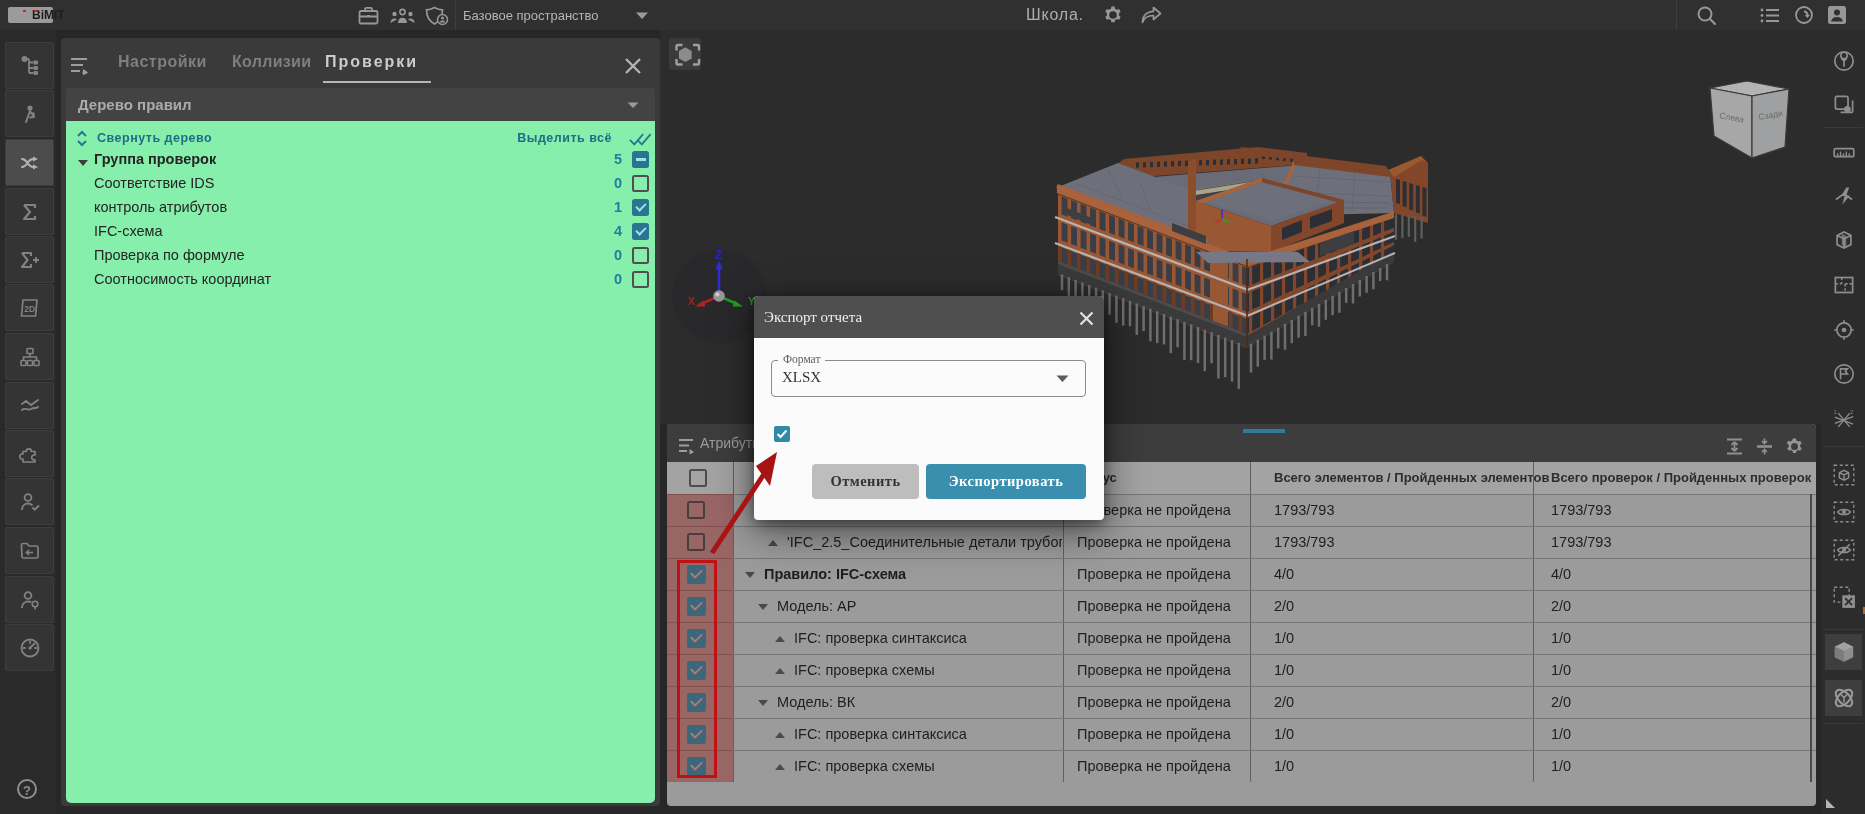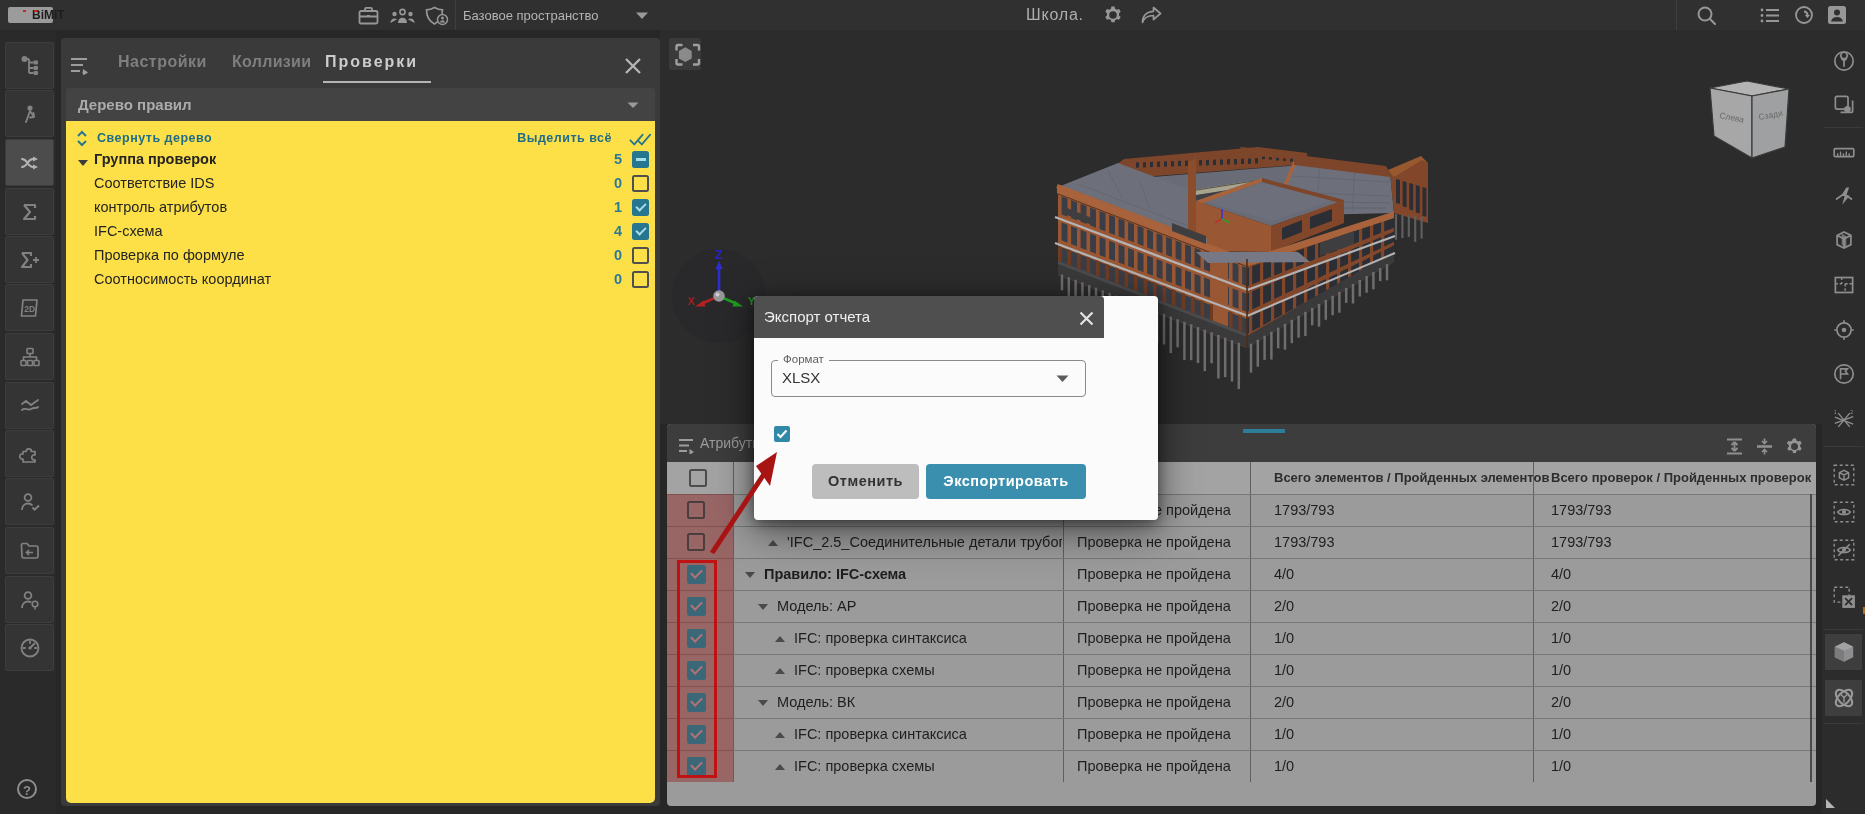--- a/index.html
+++ b/index.html
@@ -21,21 +21,21 @@
   border:1px solid #3d3d3e; border-radius:2px; display:flex; align-items:center; justify-content:center; }
 .ltile.act { background:#4c4c4d; }
 
 
 #lp { position:absolute; left:61px; top:38px; width:599px; height:768px; background:#3a3a3b; border-radius:4px; }
 .tab { position:absolute; top:0; height:47px; line-height:47px; font-size:16px; color:#7f7f7f; font-weight:bold;}
 .tab.act { color:#cccccc; }
 #tabline { position:absolute; left:262px; top:43px; width:108px; height:2px; background:#b5b5b5; }
 #treebar { position:absolute; left:5px; top:50px; width:589px; height:33px; background:#434344;
   border-radius:3px 3px 0 0; color:#ababab; font-size:15px; font-weight:bold; line-height:33px; }
-#treebody { position:absolute; left:5px; top:83px; width:589px; height:682px; background:#fde047; border-radius:0 0 5px 5px; }
+#treebody { position:absolute; left:5px; top:83px; width:589px; height:682px; background:#86efac; border-radius:0 0 5px 5px; }
 .trow { position:absolute; left:0; width:100%; height:24px; font-size:14.5px; color:#242424; line-height:24px; }
 .tnum { position:absolute; right:33px; top:0; color:#2a7a9b; font-weight:bold; width:30px; text-align:right;}
 .cb { position:absolute; right:6px; top:4px; width:17px; height:17px; border-radius:2.5px; }
 .cb.on { background:#27768f; }
 .cb.off { background:transparent; border:2px solid #4f4f4f; }
 .cb.on:after { content:""; position:absolute; left:3.5px; top:4px; width:8px; height:4px;
   border-left:2px solid #a5dde9; border-bottom:2px solid #a5dde9; transform:rotate(-45deg); }
 .cb.ind:after { content:""; position:absolute; left:3.5px; top:7px; width:10px; height:3px; background:#a5dde9; border:none; transform:none; }
 .teal { color:#1f6d89; }
 
@@ -62,22 +62,22 @@
 .vline { position:absolute; top:38px; width:1px; height:320px; background:#606061; }
 .rcb { position:absolute; left:20px; top:6px; width:19px; height:19px; border-radius:2.5px; }
 .rcb.on { background:#3c6779; }
 .rcb.off { border:2px solid #4a3d3d; }
 .rcb.on:after { content:""; position:absolute; left:4px; top:4px; width:9px; height:5px;
   border-left:2.2px solid #b27474; border-bottom:2.2px solid #b27474; transform:rotate(-45deg); }
 .arr { display:inline-block; width:0; height:0; border-left:5px solid transparent; border-right:5px solid transparent; vertical-align:middle; margin-right:9px; }
 .arr.dn { border-top:6px solid #4a4a4a; }
 .arr.up { border-bottom:6px solid #4a4a4a; }
 #redbox { position:absolute; left:677px; top:560px; width:40px; height:218px; border:3px solid #c01212; }
-#dlg { position:absolute; left:754px; top:296px; width:404px; height:224px; background:#fbfbfb; border-radius:4px;
-  box-shadow:0 10px 40px rgba(0,0,0,0.55), 0 3px 12px rgba(0,0,0,0.4); }
+#dlg { position:absolute; left:754px; top:296px; width:350px; height:224px; background:#fbfbfb; border-radius:4px;
+  box-shadow:0 10px 40px rgba(0,0,0,0.55), 0 3px 12px rgba(0,0,0,0.4);font-family:Liberation Serif, serif; }
 #dlghead { position:absolute; left:0; top:0; width:350px; height:42px; background:#4f4f50; border-radius:4px 4px 0 0;
   color:#efefef; font-size:15px; line-height:42px; }
 #fmt { position:absolute; left:17px; top:64px; width:315px; height:37px; border:1px solid #8a8a8a; border-radius:4px; }
 #fmtlab { position:absolute; left:24px; top:57px; background:#fbfbfb; padding:0 5px; font-size:11.5px; color:#5f5f5f; }
 .btn { position:absolute; top:168px; height:35px; border-radius:4px; font-size:14.5px; font-weight:bold;
   text-align:center; line-height:35px; letter-spacing:0.5px; }
 </style>
 </head>
 <body>
 <div id="stage">

